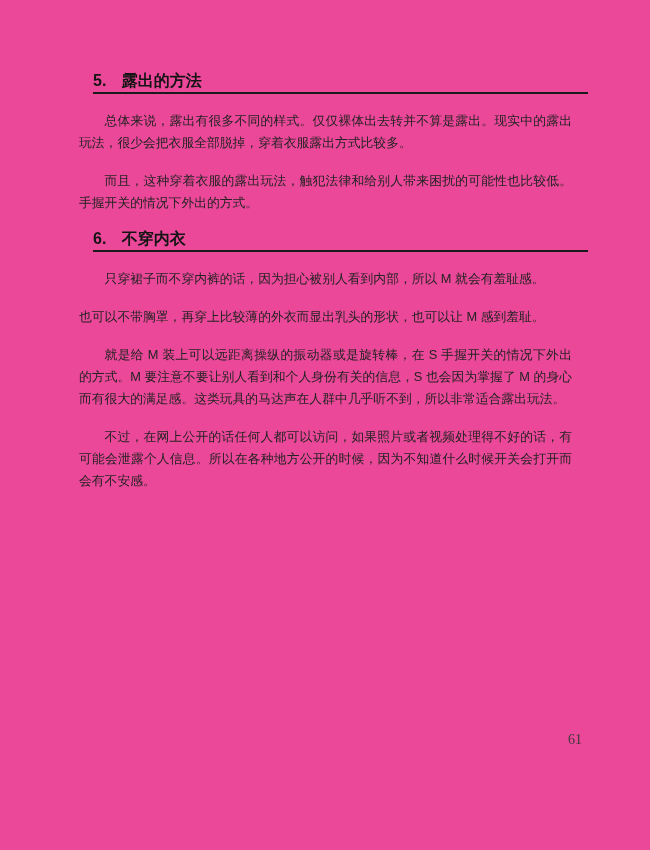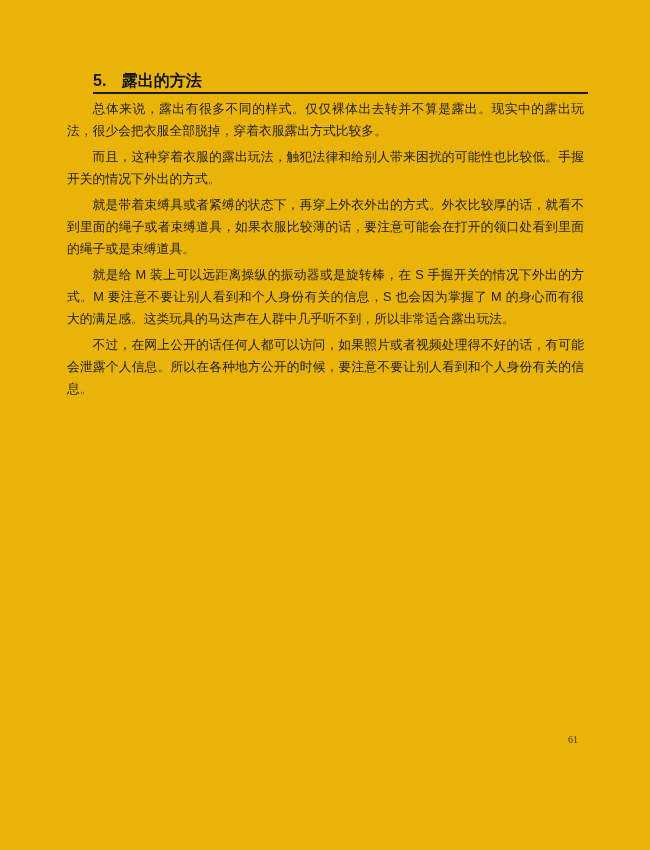--- a/index.html
+++ b/index.html
@@ -4,21 +4,21 @@
 <style>
   html, body {
     margin: 0;
     padding: 0;
     background: #ffffff;
   }
   .page {
     position: relative;
     width: 650px;
     height: 850px;
-    background: #eab308;
+    background: #ec4899;
     font-family: "Liberation Sans", sans-serif;
     overflow: hidden;
     text-decoration: underline;
   }
   .content {
     position: absolute;
     left: 63px;
     top: 72px;
     width: 525px;
     color: #232323;
@@ -35,60 +35,67 @@
     border-bottom: 2px solid #1a1a1a;
     margin: 5px 0 2px 30px;
     white-space: nowrap;
   }
   .section:first-child .heading { margin-top: 0; }
   .heading .num {
     display: inline-block;
     margin-right: 11px;
   }
   .para {
-    margin: 4px;
+    margin: 16px;
     text-align: justify;
     text-justify: inter-character;
     word-break: break-all;
   }
   .para.indent { text-indent: 25.6px; }
   .pageno {
     position: absolute;
     left: 568px;
     top: 733px;
-    font-size: 10px;
+    font-size: 14px;
     line-height: 14px;
     color: #3a3a3a;
     font-family: "Liberation Serif", serif;
   }
 </style>
 </head>
 <body>
 
 <div class="page">
   <div class="content">
 
     <div class="section">
       <div class="heading">
         <span class="num">5.</span>
         <span class="title">露出的方法</span>
       </div>
       <p class="para indent">总体来说，露出有很多不同的样式。仅仅裸体出去转并不算是露出。现实中的露出玩法，很少会把衣服全部脱掉，穿着衣服露出方式比较多。</p>
       <p class="para indent">而且，这种穿着衣服的露出玩法，触犯法律和给别人带来困扰的可能性也比较低。手握开关的情况下外出的方式。</p>
     </div>
 
+    <div class="section">
+      <div class="heading">
+        <span class="num">6.</span>
+        <span class="title">不穿内衣</span>
+      </div>
+      <p class="para indent">只穿裙子而不穿内裤的话，因为担心被别人看到内部，所以 M 就会有羞耻感。</p>
+      <p class="para">也可以不带胸罩，再穿上比较薄的外衣而显出乳头的形状，也可以让 M 感到羞耻。</p>
+    </div>
 
     <div class="section">
-      <p class="para indent">就是带着束缚具或者紧缚的状态下，再穿上外衣外出的方式。外衣比较厚的话，就看不到里面的绳子或者束缚道具，如果衣服比较薄的话，要注意可能会在打开的领口处看到里面的绳子或是束缚道具。</p>
     </div>
 
     <div class="section">
       <p class="para indent">就是给 M 装上可以远距离操纵的振动器或是旋转棒，在 S 手握开关的情况下外出的方式。M 要注意不要让别人看到和个人身份有关的信息，S 也会因为掌握了 M 的身心而有很大的满足感。这类玩具的马达声在人群中几乎听不到，所以非常适合露出玩法。</p>
     </div>
 
     <div class="section">
-      <p class="para indent">不过，在网上公开的话任何人都可以访问，如果照片或者视频处理得不好的话，有可能会泄露个人信息。所以在各种地方公开的时候，要注意不要让别人看到和个人身份有关的信息。</p>
+      <p class="para indent">不过，在网上公开的话任何人都可以访问，如果照片或者视频处理得不好的话，有可能会泄露个人信息。所以在各种地方公开的时候，因为不知道什么时候开关会打开而会有不安感。</p>
     </div>
 
   </div>
 
   <div class="pageno">61</div>
 </div>
 
 </body></html>

